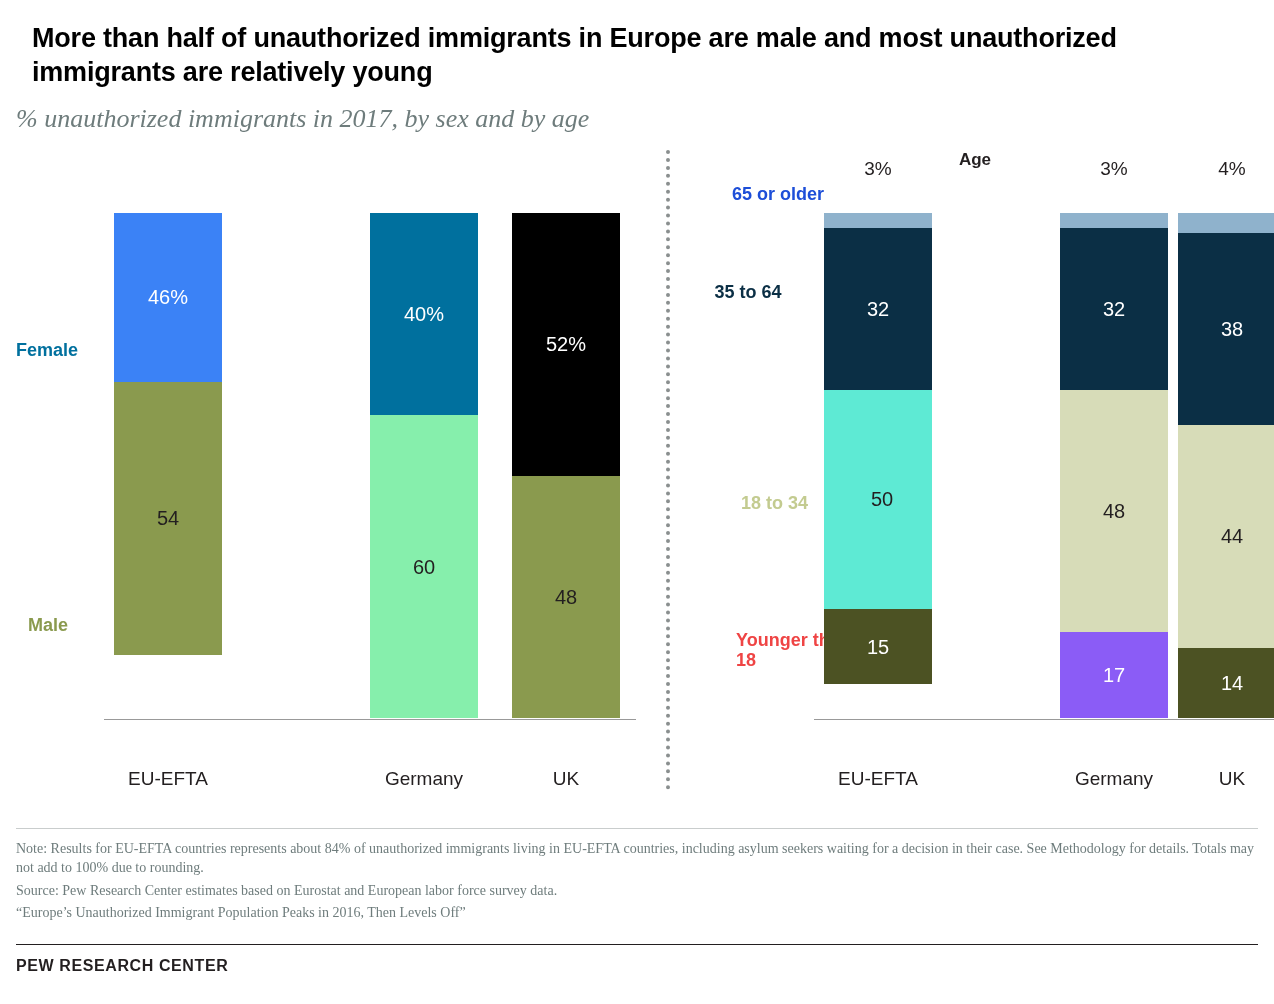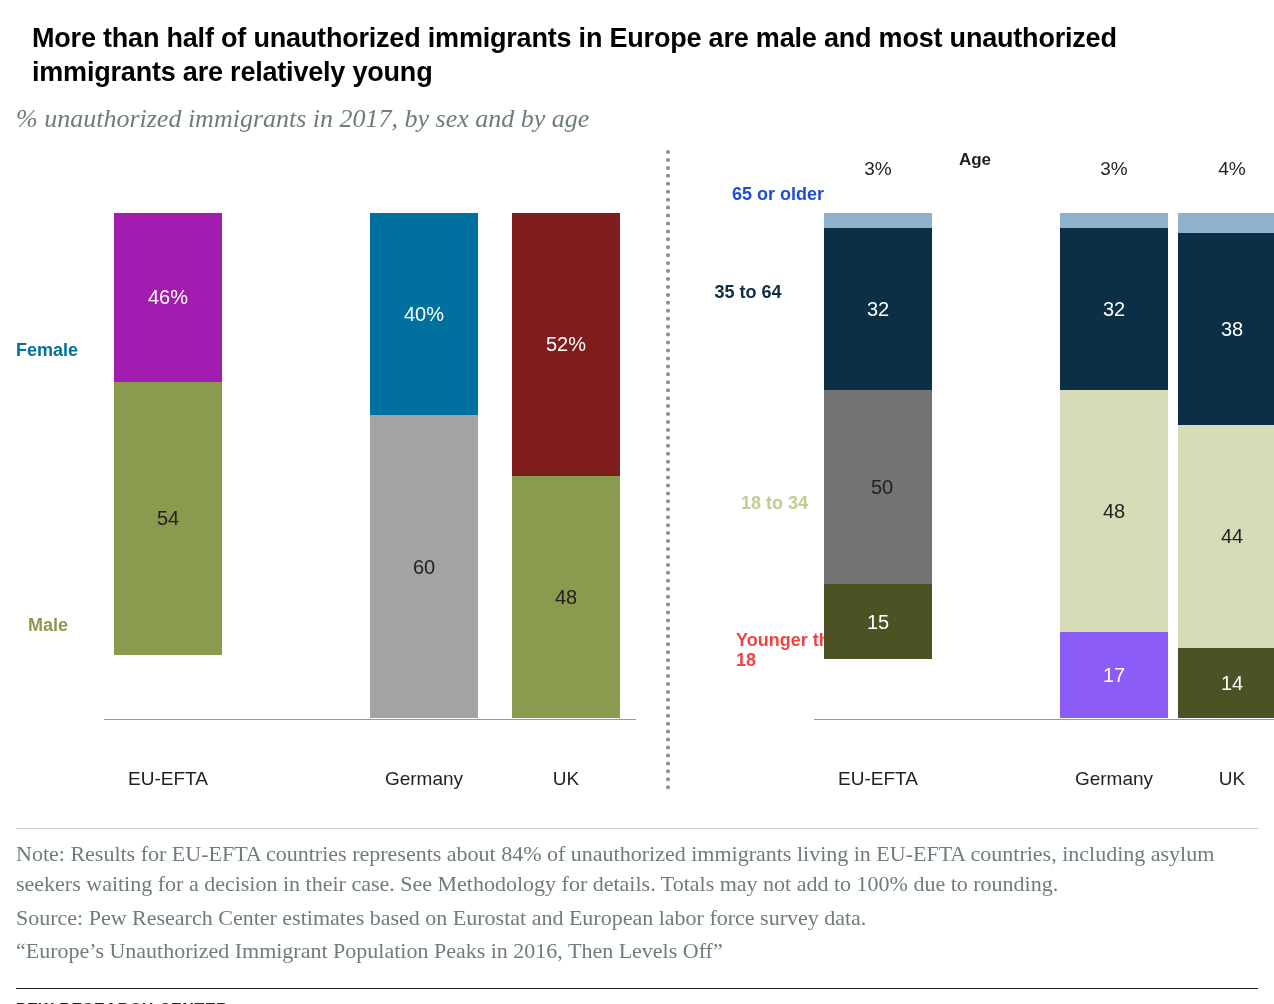--- a/index.html
+++ b/index.html
@@ -134,21 +134,21 @@
     right: 16px;
     top: 806px;
   }
   .rule {
     height: 1px;
     background: #c9cdcd;
     width: 100%;
   }
   .note {
     font-family: "Liberation Serif", serif;
-    font-size: 22px;
+    font-size: 14px;
     color: #6e7c7c;
     line-height: 1.38;
     margin-top: 10px;
   }
   .note p { margin: 0 0 3px 0; }
   .brand-rule {
     height: 1px;
     background: #231f20;
     width: 100%;
     margin-top: 22px;
@@ -176,39 +176,39 @@
     <div class="panel panel-sex">
 
       <div class="plot" id="plot-sex">
 
         <div class="axis-line" style="left:88px; width:532px;"></div>
 
         <div class="cat-label" style="left:0px; top:150px; color:#00709e;">Female</div>
         <div class="cat-label" style="left:12px; top:425px; color:#8a9a4e;">Male</div>
 
         <div class="bar" style="left:98px; height:506px;">
-          <div class="seg" style="height:169px; background:#a21caf;">
+          <div class="seg" style="height:169px; background:#3b82f6;">
             <span class="val-dark">46%</span>
           </div>
           <div class="seg" style="height:273.2px; background:#8a9a4e;">
             <span class="val-light">54</span>
           </div>
         </div>
 
         <div class="bar" style="left:354px; height:506px;">
           <div class="seg" style="height:202.4px; background:#00709e;">
             <span class="val-dark">40%</span>
           </div>
-          <div class="seg" style="height:303.6px; background:#a3a3a3;">
+          <div class="seg" style="height:303.6px; background:#86efac;">
             <span class="val-light">60</span>
           </div>
         </div>
 
         <div class="bar" style="left:496px; height:506px;">
-          <div class="seg" style="height:263.1px; background:#7f1d1d;">
+          <div class="seg" style="height:263.1px; background:#000000;">
             <span class="val-dark">52%</span>
           </div>
           <div class="seg" style="height:242.9px; background:#8a9a4e;">
             <span class="val-light">48</span>
           </div>
         </div>
 
         <div class="xlabel" style="left:62px;">EU-EFTA</div>
         <div class="xlabel" style="left:318px;">Germany</div>
         <div class="xlabel" style="left:460px;">UK</div>
@@ -225,21 +225,21 @@
         <div class="cat-label" style="left:12px; top:92px; color:#0b2f45; width:120px; text-align:center;">35 to 64</div>
         <div class="cat-label" style="left:12px; top:303px; color:#c3cb90; width:120px; text-align:right;">18 to 34</div>
         <div class="cat-label" style="left:12px; top:440px; color:#ef4444; width:120px; margin-left:48px;">Younger than 18</div>
 
         <div class="top-label" style="left:148px; top:-32px;">3%</div>
         <div class="bar" style="left:148px; height:506px;">
           <div class="seg" style="height:15.2px; background:#8fb2cc;"></div>
           <div class="seg" style="height:161.9px; background:#0b2f45;">
             <span class="val-dark">32</span>
           </div>
-          <div class="seg" style="height:194px; background:#737373;padding-left:8px;">
+          <div class="seg" style="height:219px; background:#5eead4;padding-left:8px;">
             <span class="val-light">50</span>
           </div>
           <div class="seg" style="height:75.9px; background:#4c5223;">
             <span class="val-dark">15</span>
           </div>
         </div>
 
         <div class="top-label" style="left:384px; top:-32px;">3%</div>
         <div class="bar" style="left:384px; height:506px;">
           <div class="seg" style="height:15.2px; background:#8fb2cc;"></div>

